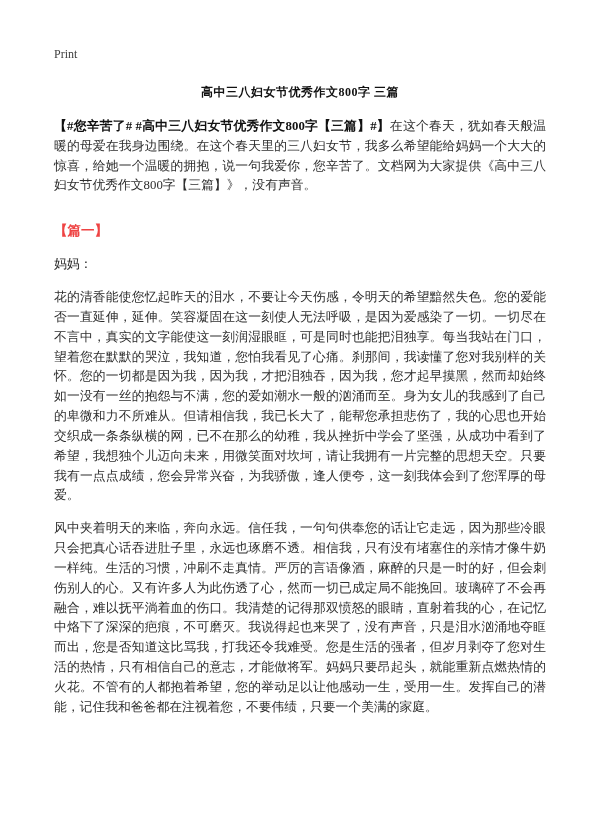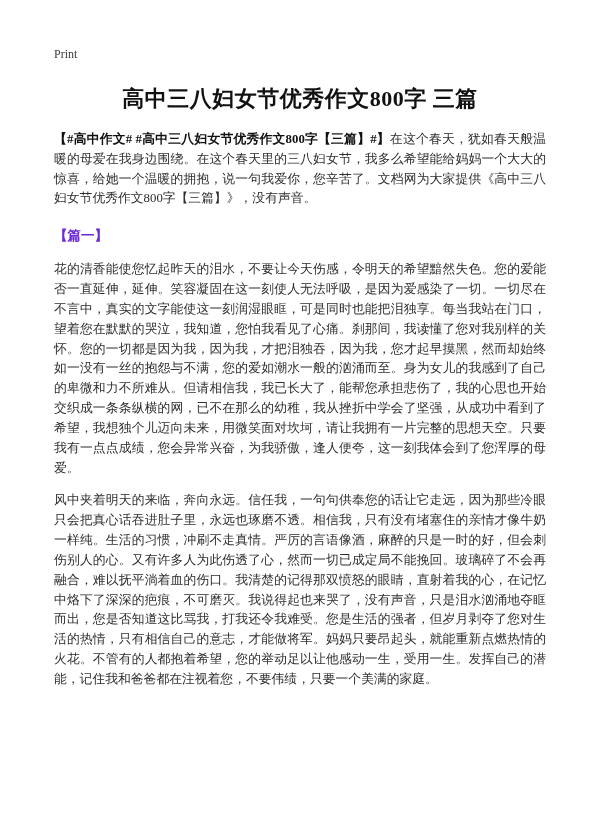--- a/index.html
+++ b/index.html
@@ -16,62 +16,63 @@
     font-family: "Liberation Serif", "DejaVu Serif", serif;
     color: #2e2e2e;
   }
   .print-label {
     font-size: 12px;
     color: #404040;
     display: inline-block;
     cursor: pointer;
   }
   .doc-title {
-    font-size: 22px;
+    font-size: 12px;
     font-weight: bold;
     text-align: center;
     color: #111111;
     margin: 22px 0 16px 0;
     letter-spacing: 0.5px;
   }
   p.body-text {
     font-size: 12.8px;
     line-height: 1.55;
     text-align: justify;
     margin: 0 0 13px 0;
     word-break: break-all;
   }
   .intro-bold {
     font-weight: bold;
     color: #111111;
   }
   .section-heading {
     font-size: 13.5px;
     font-weight: bold;
-    color: #6d28d9;
-    margin: 18px 0 15px 0;
+    color: #ef4444;
+    margin: 26px 0 15px 0;
   }
   .salutation {
     margin-bottom: 13px;
   }
 </style>
 </head>
 <body>
 
 <div class="page">
 
   <span class="print-label">Print</span>
 
   <h1 class="doc-title">高中三八妇女节优秀作文800字 三篇</h1>
 
   <p class="body-text">
-    <span class="intro-bold">【#高中作文# #高中三八妇女节优秀作文800字【三篇】#】</span><span>在这个春天，犹如春天般温暖的母爱在我身边围绕。在这个春天里的三八妇女节，我多么希望能给妈妈一个大大的惊喜，给她一个温暖的拥抱，说一句我爱你，您辛苦了。文档网为大家提供《高中三八妇女节优秀作文800字【三篇】》，没有声音。</span>
+    <span class="intro-bold">【#您辛苦了# #高中三八妇女节优秀作文800字【三篇】#】</span><span>在这个春天，犹如春天般温暖的母爱在我身边围绕。在这个春天里的三八妇女节，我多么希望能给妈妈一个大大的惊喜，给她一个温暖的拥抱，说一句我爱你，您辛苦了。文档网为大家提供《高中三八妇女节优秀作文800字【三篇】》，没有声音。</span>
   </p>
 
   <div class="section-heading">【篇一】</div>
 
+  <p class="body-text salutation">妈妈：</p>
 
 
   <p class="body-text">花的清香能使您忆起昨天的泪水，不要让今天伤感，令明天的希望黯然失色。您的爱能否一直延伸，延伸。笑容凝固在这一刻使人无法呼吸，是因为爱感染了一切。一切尽在不言中，真实的文字能使这一刻润湿眼眶，可是同时也能把泪独享。每当我站在门口，望着您在默默的哭泣，我知道，您怕我看见了心痛。刹那间，我读懂了您对我别样的关怀。您的一切都是因为我，因为我，才把泪独吞，因为我，您才起早摸黑，然而却始终如一没有一丝的抱怨与不满，您的爱如潮水一般的汹涌而至。身为女儿的我感到了自己的卑微和力不所难从。但请相信我，我已长大了，能帮您承担悲伤了，我的心思也开始交织成一条条纵横的网，已不在那么的幼稚，我从挫折中学会了坚强，从成功中看到了希望，我想独个儿迈向未来，用微笑面对坎坷，请让我拥有一片完整的思想天空。只要我有一点点成绩，您会异常兴奋，为我骄傲，逢人便夸，这一刻我体会到了您浑厚的母爱。</p>
 
   <p class="body-text">风中夹着明天的来临，奔向永远。信任我，一句句供奉您的话让它走远，因为那些冷眼只会把真心话吞进肚子里，永远也琢磨不透。相信我，只有没有堵塞住的亲情才像牛奶一样纯。生活的习惯，冲刷不走真情。严厉的言语像酒，麻醉的只是一时的好，但会刺伤别人的心。又有许多人为此伤透了心，然而一切已成定局不能挽回。玻璃碎了不会再融合，难以抚平淌着血的伤口。我清楚的记得那双愤怒的眼睛，直射着我的心，在记忆中烙下了深深的疤痕，不可磨灭。我说得起也来哭了，没有声音，只是泪水汹涌地夺眶而出，您是否知道这比骂我，打我还令我难受。您是生活的强者，但岁月剥夺了您对生活的热情，只有相信自己的意志，才能做将军。妈妈只要昂起头，就能重新点燃热情的火花。不管有的人都抱着希望，您的举动足以让他感动一生，受用一生。发挥自己的潜能，记住我和爸爸都在注视着您，不要伟绩，只要一个美满的家庭。</p>
 
 </div>
 
 </body></html>

